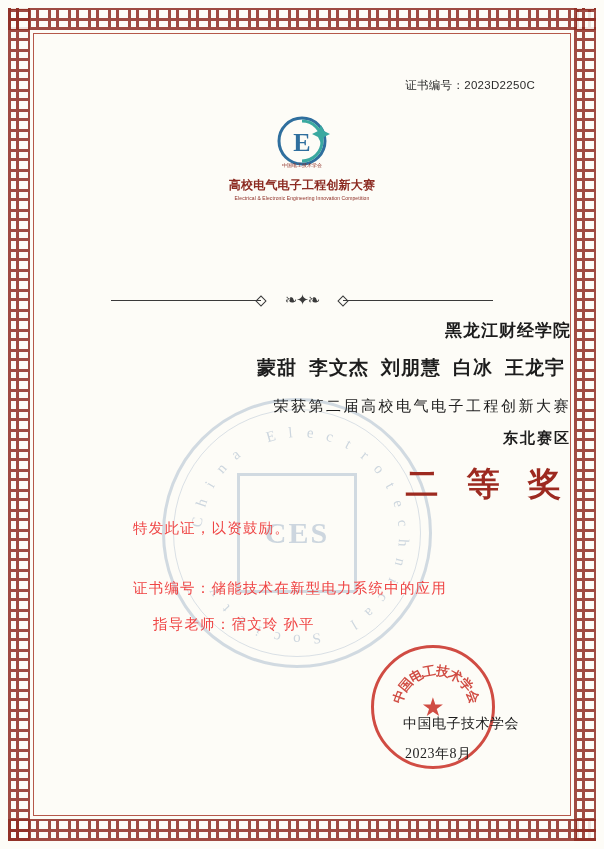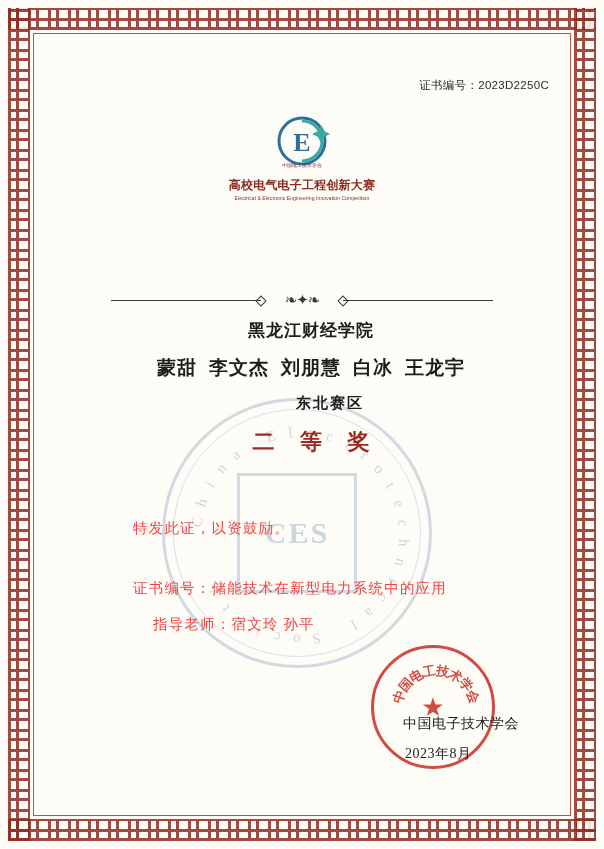--- a/index.html
+++ b/index.html
@@ -114,21 +114,21 @@
     position: absolute;
     left: 33px;
     top: 33px;
     right: 33px;
     bottom: 33px;
     z-index: 3;
   }
 
   .cert-no {
     position: absolute;
-    right: 22px;
+    right: 36px;
     top: 45px;
     font-size: 11.5px;
     color: #2a2a2a;
     letter-spacing: 0.3px;
   }
 
   
   .logo-block {
     position: absolute;
     left: 0;
@@ -207,21 +207,21 @@
     font-size: 15px;
     line-height: 18px;
     letter-spacing: -1px;
   }
 
   .body-block {
     position: absolute;
     left: 18px;
     right: 0;
     top: 286px;
-    text-align: center;
+    text-align: right;
     color: #1d1d1d;
   }
   .school {
     font-size: 17px;
     font-weight: bold;
     letter-spacing: 1px;
     font-family: "Liberation Serif", serif;
   }
   .names {
     margin-top: 13px;
@@ -240,21 +240,21 @@
   .region {
     margin-top: 13px;
     font-size: 15px;
     font-weight: bold;
     letter-spacing: 2px;
     font-family: "Liberation Serif", serif;
     padding-left: 38px;
   }
   .prize {
     margin-top: 14px;
-    font-size: 22px;
+    font-size: 33px;
     font-weight: bold;
     letter-spacing: 10px;
     text-indent: 10px;
     color: #9d2a20;
     font-family: "Liberation Serif", serif;
   }
 
   .left-block {
     position: absolute;
     left: 100px;
@@ -397,20 +397,21 @@
       <div class="line l"></div>
       <div class="dot l"></div>
       <div class="center">❧✦❧</div>
       <div class="dot r"></div>
       <div class="line r"></div>
     </div>
 
     <div class="body-block">
       <div class="school">黑龙江财经学院</div>
       <div class="names" id="awardee-names"><span>蒙甜</span><span>李文杰</span><span>刘朋慧</span><span>白冰</span><span>王龙宇</span></div>
+      <div class="award-line">荣获第二届高校电气电子工程创新大赛</div>
       <div class="region">东北赛区</div>
       <div class="prize">二 等 奖</div>
     </div>
 
     <div class="left-block encourage">特发此证，以资鼓励。</div>
     <div class="left-block work">证书编号：储能技术在新型电力系统中的应用</div>
     <div class="left-block mentor">指导老师：宿文玲  孙平</div>
 
     <div class="stamp">
       <div class="arc-txt" id="stamp-arc">

